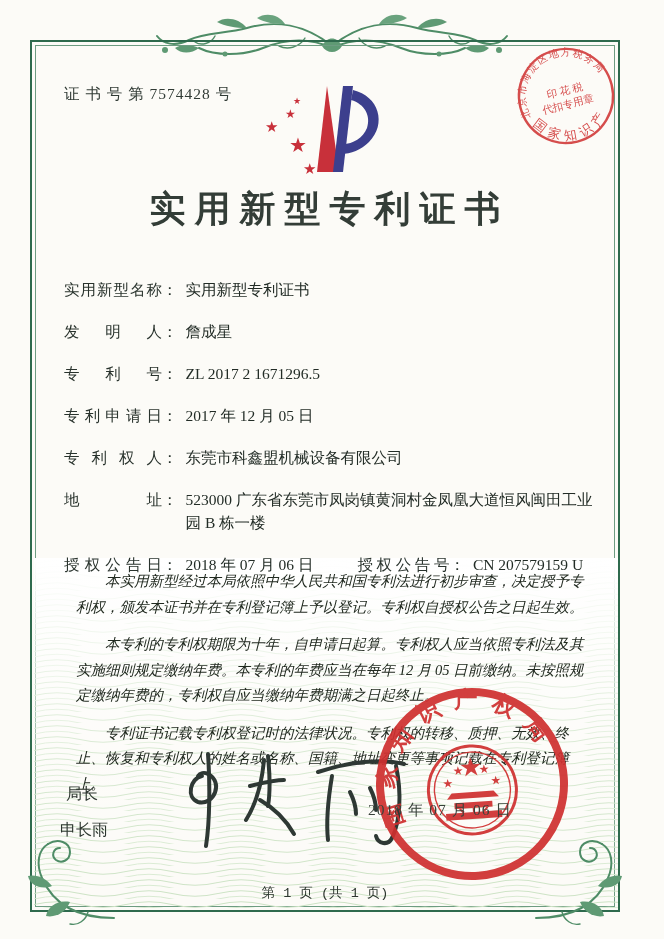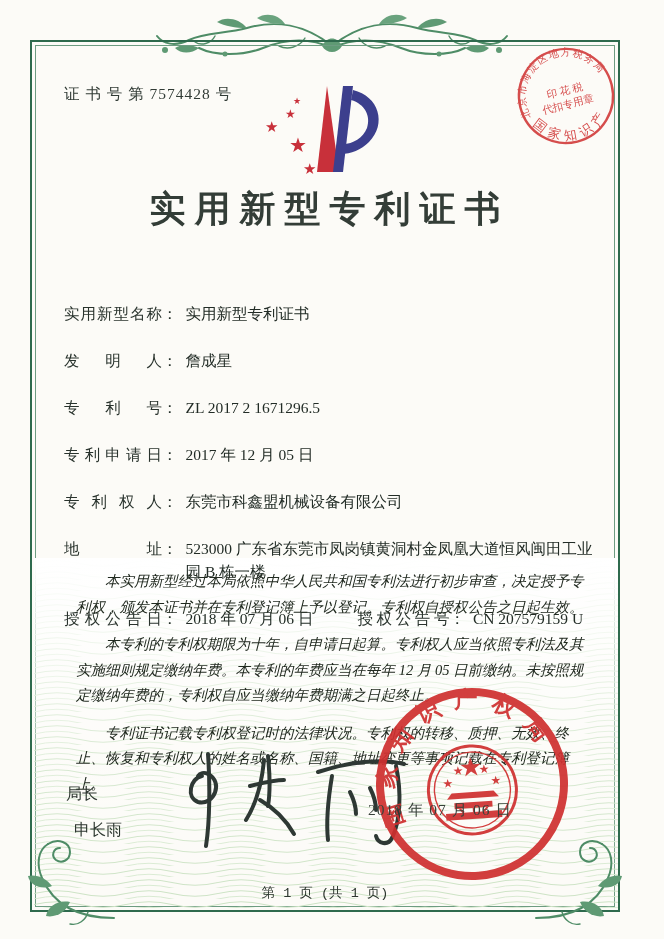--- a/index.html
+++ b/index.html
@@ -20,33 +20,33 @@
   .deco{position:absolute;}
   .cert-number{
     position:absolute;left:32px;top:42px;font-size:15.5px;letter-spacing:1px;color:#313b35;
   }
   .logo{position:absolute;left:50%;top:38px;transform:translateX(-50%);}
   .title{
     position:absolute;left:0;right:0;top:143px;text-align:center;
     font-size:36px;font-weight:600;letter-spacing:9px;padding-left:9px;color:#333d37;
   }
   .fields{position:absolute;left:32px;top:236px;width:540px;font-size:15.5px;}
-  .frow{display:flex;margin-bottom:19px;line-height:23px;margin-top:24px;}
+  .frow{display:flex;margin-bottom:19px;line-height:23px;}
   .flabel{display:inline-block;width:98px;text-align:justify;text-align-last:justify;color:#29332d;flex:none;}
   .fcolon{flex:none;margin-right:8px;}
   .fvalue{color:#222c26;max-width:410px;}
   .frow-split{display:flex;}
   .gazette{display:flex;margin-left:44px;}
   .paragraphs{
     position:absolute;left:32px;top:515px;width:540px;
     font-size:14.5px;line-height:25.5px;font-style:italic;color:#20291f;
   }
   .paragraphs p{margin:12px;text-indent:2em;}
   .sign-title{position:absolute;left:34px;top:742px;font-size:16px;font-family:"Liberation Sans","DejaVu Sans",sans-serif;color:#2c362f;}
-  .sign-name{position:absolute;left:42px;top:778px;font-size:16px;font-family:"Liberation Sans","DejaVu Sans",sans-serif;color:#2c362f;}
+  .sign-name{position:absolute;left:28px;top:778px;font-size:16px;font-family:"Liberation Sans","DejaVu Sans",sans-serif;color:#2c362f;}
   .signature{position:absolute;left:140px;top:700px;}
   .tax-seal{position:absolute;left:486px;top:16px;}
   .cnipa-seal{position:absolute;left:362px;top:678px;}
   .seal-date{
     position:absolute;left:368px;top:800px;width:200px;
     font-size:15.5px;letter-spacing:1px;color:#38413a;z-index:6;
   }
   .footer{
     position:absolute;left:0;right:0;bottom:8px;text-align:center;
     font-size:13.5px;color:#2d372f;font-family:Liberation Mono, monospace;

